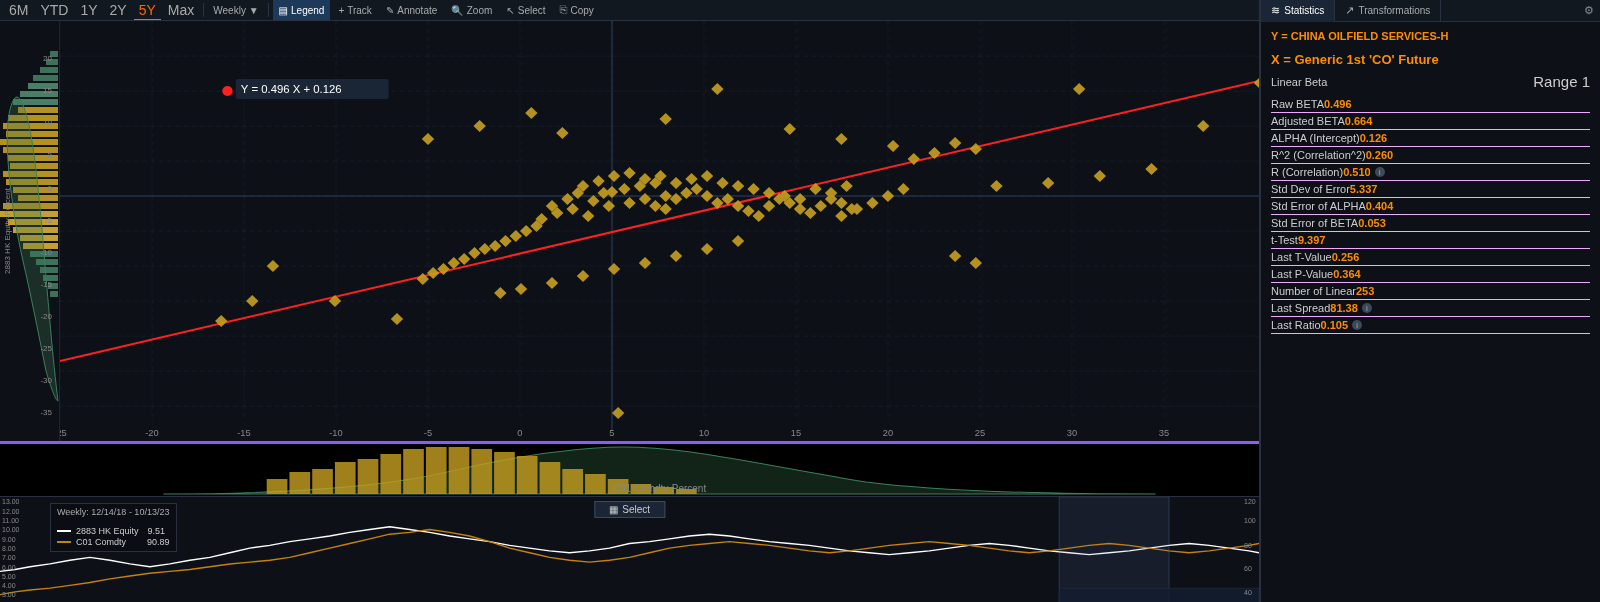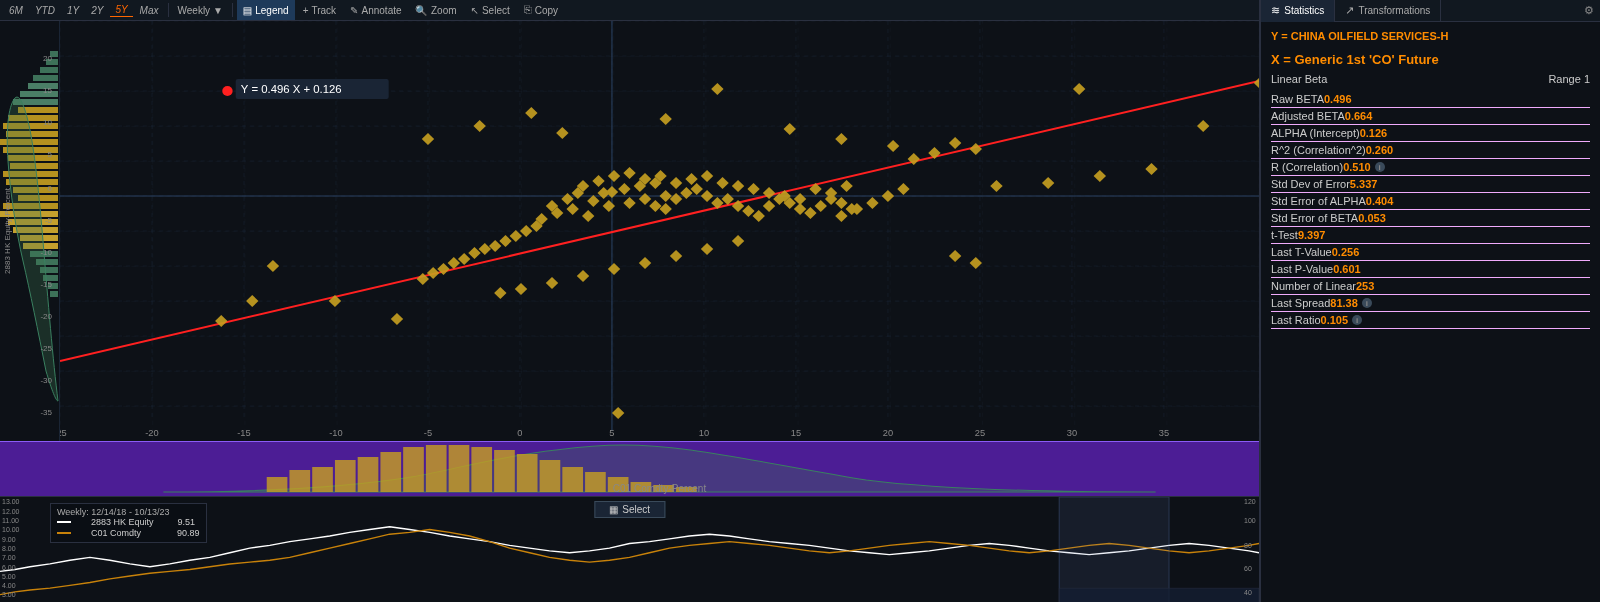--- a/index.html
+++ b/index.html
@@ -55,23 +55,22 @@
     .time-buttons {
       display: flex;
       align-items: center;
       gap: 2px;
     }
     .time-btn {
       padding: 1px 5px;
       background: transparent;
       border: none;
       color: #aaa;
-      font-size: 10px;
+      font-size: 14px;
       cursor: pointer;
-      font-style: italic;
     }
     .time-btn.active {
       color: #ff6600;
       border-bottom: 1px solid #ff6600;
     }
     .freq-btn {
       display: flex;
       align-items: center;
       gap: 2px;
       padding: 1px 5px;
@@ -107,22 +106,22 @@
 
     .scatter-main {
       flex: 1;
       position: relative;
     }
 
     
     .x-histogram-section {
       height: 55px;
       display: flex;
-      background: #4c1d95;
-      border-top: 1px solid #8b5cf6;
+      background: #000000;
+      border-top: 3px solid #8b5cf6;
     }
     .x-hist-spacer { width: 60px; }
     .x-hist-main { flex: 1; position: relative; }
 
     
     .timeseries-section {
       flex: 1;
       display: flex;
       flex-direction: column;
       background: #0d1117;
@@ -201,21 +200,21 @@
       justify-content: space-between;
       align-items: center;
       margin-bottom: 6px;
     }
     .stats-title {
       color: #ccc;
       font-size: 11px;
     }
     .stats-range {
       color: #ccc;
-      font-size: 11px;
+      font-size: 15px;
     }
 
     .stats-table {
       width: 100%;
     }
     .stats-row {
       display: flex;
       align-items: center;
       padding: 2px 0;
       border-bottom: 1px solid #f0abfc;
@@ -256,21 +255,21 @@
       top: 6px;
       left: 50px;
       background: rgba(10,14,20,0.85);
       border: 1px solid #2a3040;
       padding: 3px 6px;
       font-size: 9px;
     }
     .legend-item {
       display: flex;
       align-items: center;
-      gap: 20px;
+      gap: 5px;
       margin-bottom: 1px;
     }
     .legend-color {
       width: 14px;
       height: 2px;
     }
 
     .select-button {
       position: absolute;
       top: 4px;
@@ -610,21 +609,21 @@
       </div>
 
       <div class="timeseries-section" style="position:relative;">
 
         <div class="select-button">
           <span>▦</span>
           <span>Select</span>
         </div>
 
         <div class="timeseries-legend">
-          <div style="color:#aaa;margin-bottom:0;">Weekly: 12/14/18 - 10/13/23</div>
+          <div style="color:#aaa;margin-bottom:9px;">Weekly: 12/14/18 - 10/13/23</div>
           <div class="legend-item">
             <div class="legend-color" style="background:#ffffff;"></div>
             <span style="color:#ccc;">2883 HK Equity</span>
             <span style="margin-left:4px;">9.51</span>
           </div>
           <div class="legend-item">
             <div class="legend-color" style="background:#c8820a;"></div>
             <span style="color:#ccc;">C01 Comdty</span>
             <span style="margin-left:16px;">90.89</span>
           </div>
@@ -764,21 +763,21 @@
           <div class="stats-row">
             <span class="stats-label">t-Test</span>
             <span class="stats-value">9.397</span>
           </div>
           <div class="stats-row">
             <span class="stats-label">Last T-Value</span>
             <span class="stats-value">0.256</span>
           </div>
           <div class="stats-row">
             <span class="stats-label">Last P-Value</span>
-            <span class="stats-value">0.601</span>
+            <span class="stats-value">0.364</span>
           </div>
           <div class="stats-row">
             <span class="stats-label">Number of Linear</span>
             <span class="stats-value">253</span>
           </div>
           <div class="stats-row">
             <span class="stats-label">Last Spread</span>
             <span class="stats-value">81.38<span class="info-circle">i</span></span>
           </div>
           <div class="stats-row">

